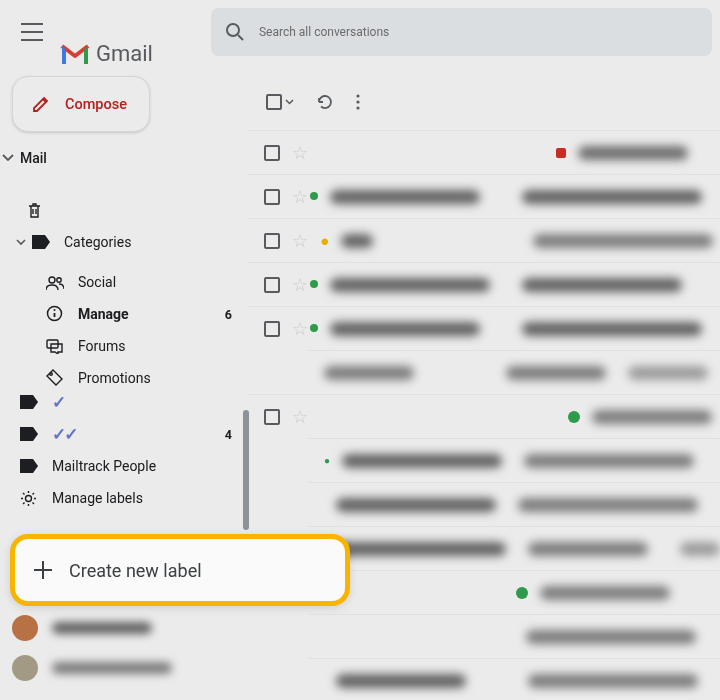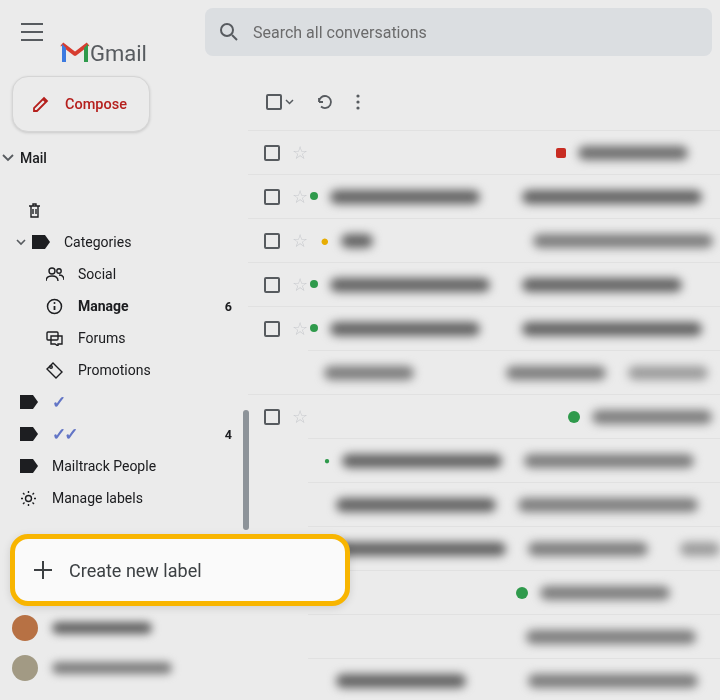--- a/index.html
+++ b/index.html
@@ -2,33 +2,33 @@
 <html><head>
   <meta charset="utf-8">
   <style>
     * { box-sizing: border-box; margin: 0; padding: 0; font-family: 'Google Sans', Roboto, Arial, sans-serif; }
     body { width: 720px; height: 700px; overflow: hidden; background: #fff; position: relative; }
 
     .dim-overlay { position: absolute; inset: 0; background: rgba(0,0,0,0.08); pointer-events: none; z-index: 5; }
 
     .header { height: 64px; display: flex; align-items: center; padding: 0 8px; }
     .hamburger { width: 48px; height: 48px; display: flex; align-items: center; justify-content: center; border-radius: 50%; cursor: pointer; }
-    .logo-wrap { display: flex; align-items: center; margin-left: 4px; margin-top: 42px; }
+    .logo-wrap { display: flex; align-items: flex-end; gap: 6px; margin-left: 4px; margin-top: 42px; }
     .logo-text { font-size: 22px; color: #5f6368; font-weight: 400; }
     .search-bar { flex: 1; margin-left: 58px; background: #eef1f5; border-radius: 8px; height: 48px; display: flex; align-items: center; padding: 0 14px; gap: 14px; }
-    .search-bar input { border: none; background: transparent; font-size: 16px; color: #5f6368; outline: none; flex: 1; }
+    .search-bar input { border: none; background: transparent; font-size: 12px; color: #5f6368; outline: none; flex: 1; }
 
     .main { display: flex; height: calc(700px - 64px); }
     .sidebar { width: 256px; padding-top: 8px; position: relative; }
     .compose { margin: 4px 8px 12px 12px; height: 56px; width: 138px; border-radius: 16px; background: #fff; display: flex; align-items: center; gap: 14px; padding-left: 18px; cursor: pointer; box-shadow: 0 1px 3px rgba(0,0,0,.15); border: 1px solid #e8e8e8; }
     .compose-text { font-size: 14.5px; color: #c5221f; font-weight: 500; }
     .mail-header { display: flex; align-items: center; gap: 6px; padding: 6px 10px 6px 2px; font-size: 14px; color: #202124; font-weight: 500; cursor: pointer; }
     .nav { margin-top: 4px; }
     .nav-item { display: flex; align-items: center; height: 32px; padding-left: 26px; border-radius: 0 16px 16px 0; cursor: pointer; font-size: 14px; color: #202124; }
-    .nav-item.sub { padding-left: 46px; }
+    .nav-item.sub { padding-left: 46px; align-items: flex-end; }
     .nav-item .ico { width: 32px; display: flex; align-items: center; justify-content: flex-start; }
     .nav-item .lbl { flex: 1; }
     .nav-item .cnt { margin-right: 16px; font-size: 12.5px; }
     .nav-item.bold .lbl, .nav-item.bold .cnt { font-weight: 700; }
     .caret-wrap { display: flex; align-items: center; }
 
     .check-label { color: #6b7fd7; font-weight: bold; font-size: 17px; letter-spacing: -2px; }
 
     .highlight-wrap { position: absolute; left: 10px; top: 534px; width: 340px; height: 72px; border: 5px solid #f8b500; border-radius: 18px; background: #fafafa; display: flex; align-items: center; z-index: 20; box-shadow: 0 2px 8px rgba(0,0,0,.12); }
     .highlight-inner { display: flex; align-items: center; gap: 15px; padding-left: 17px; }

